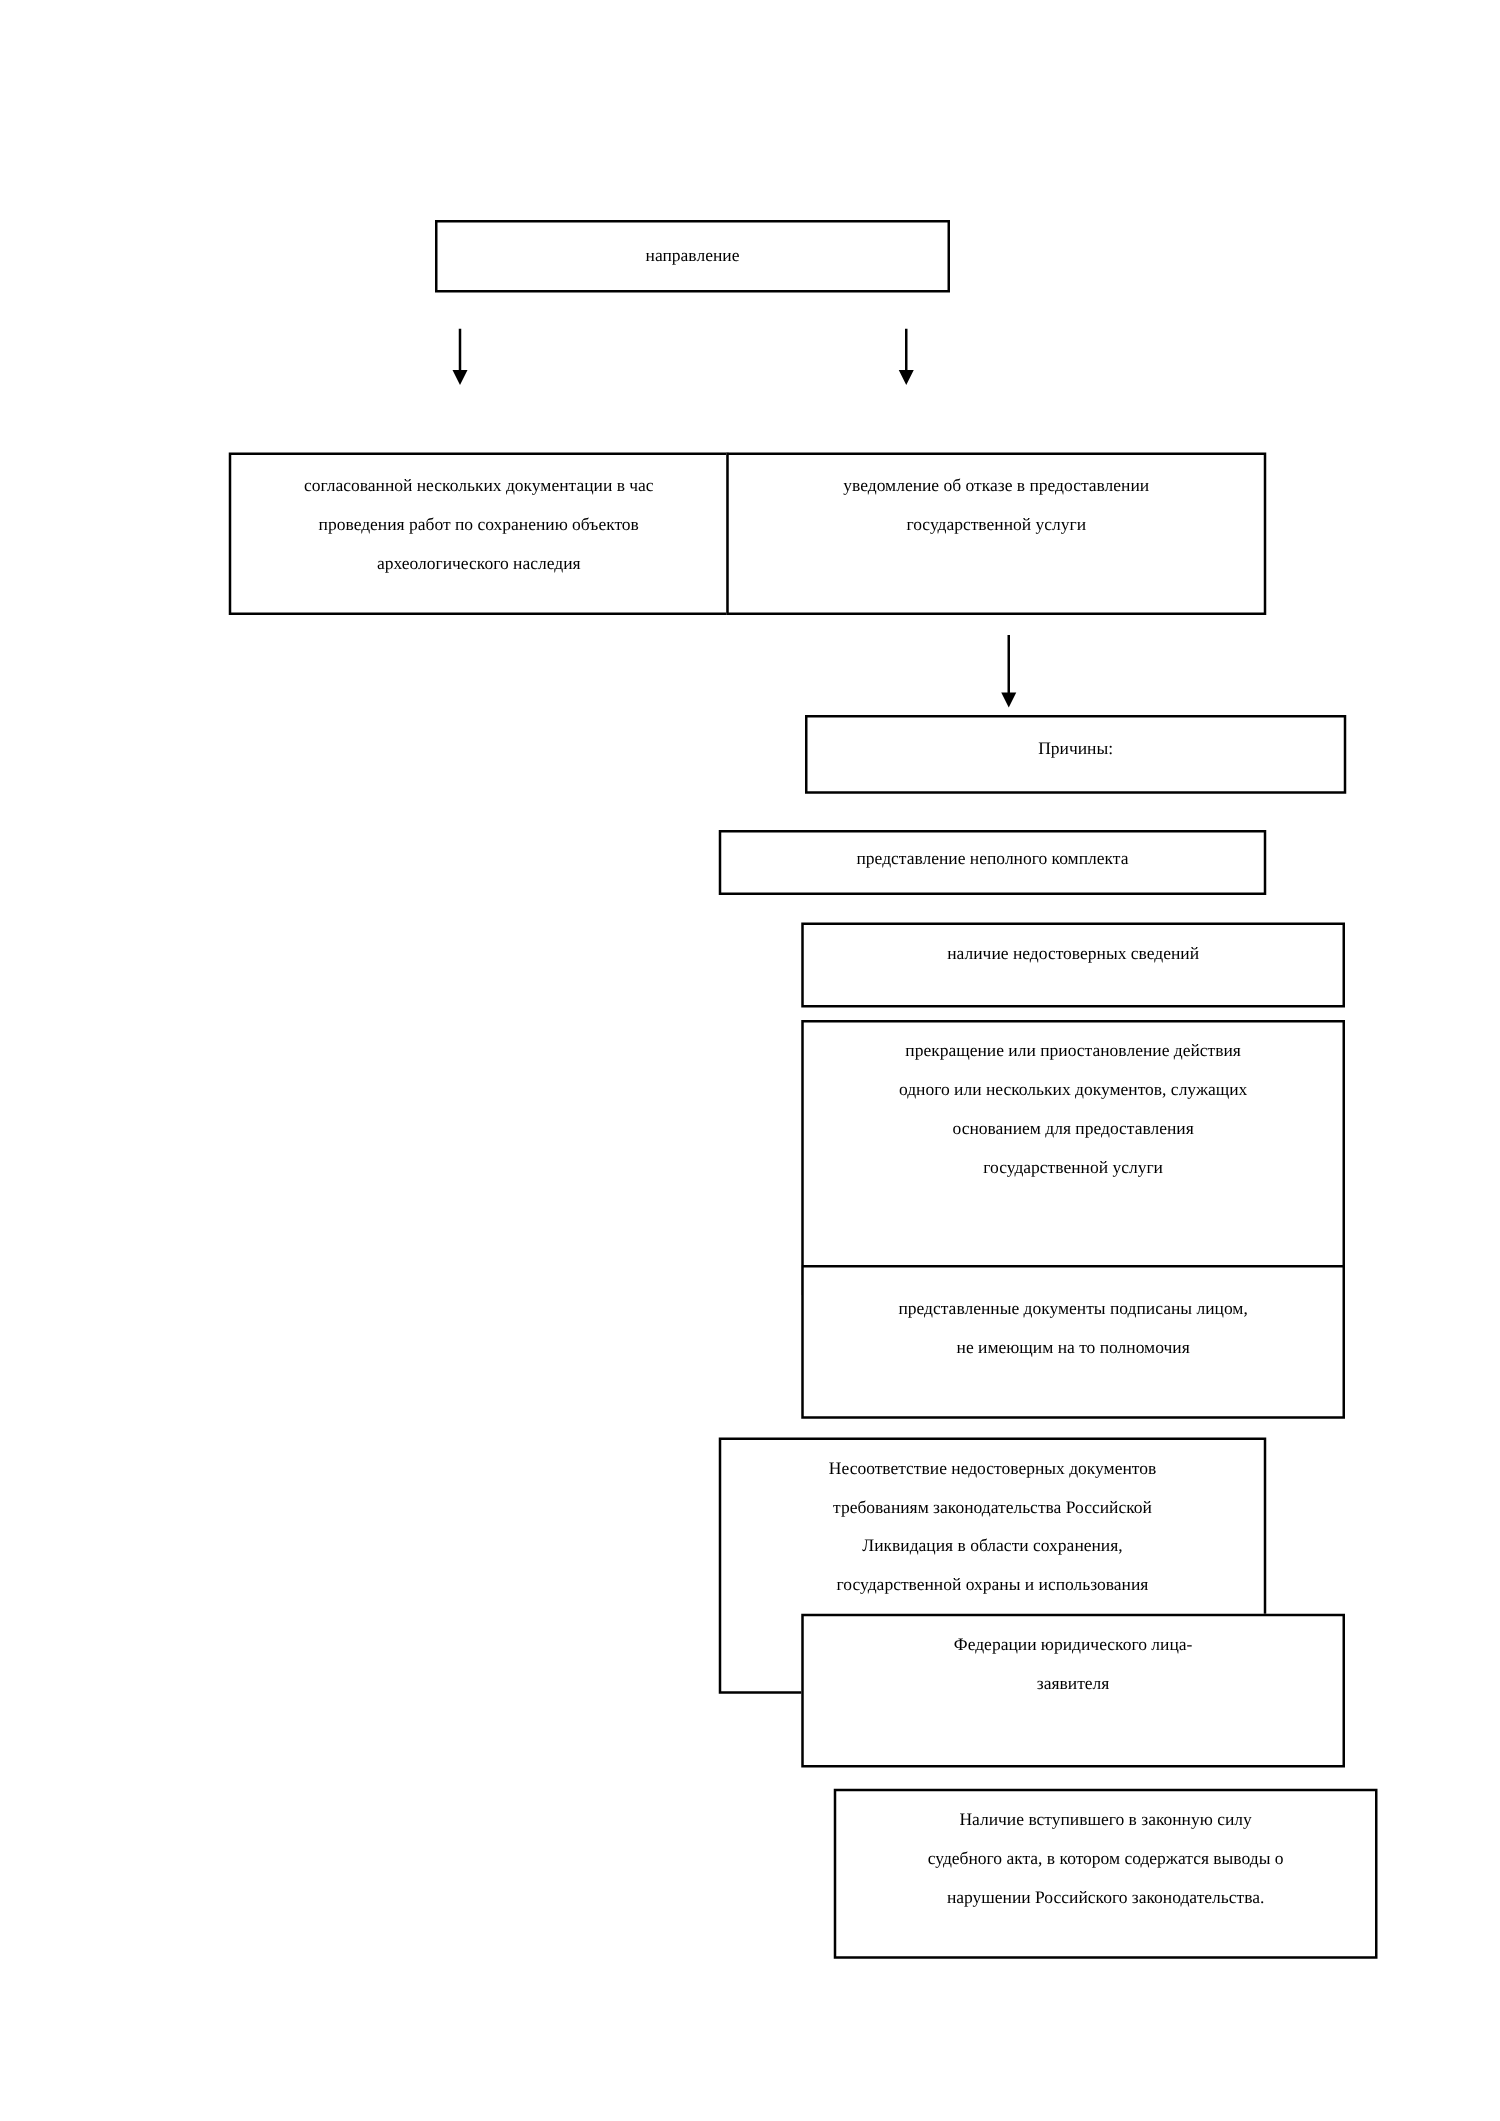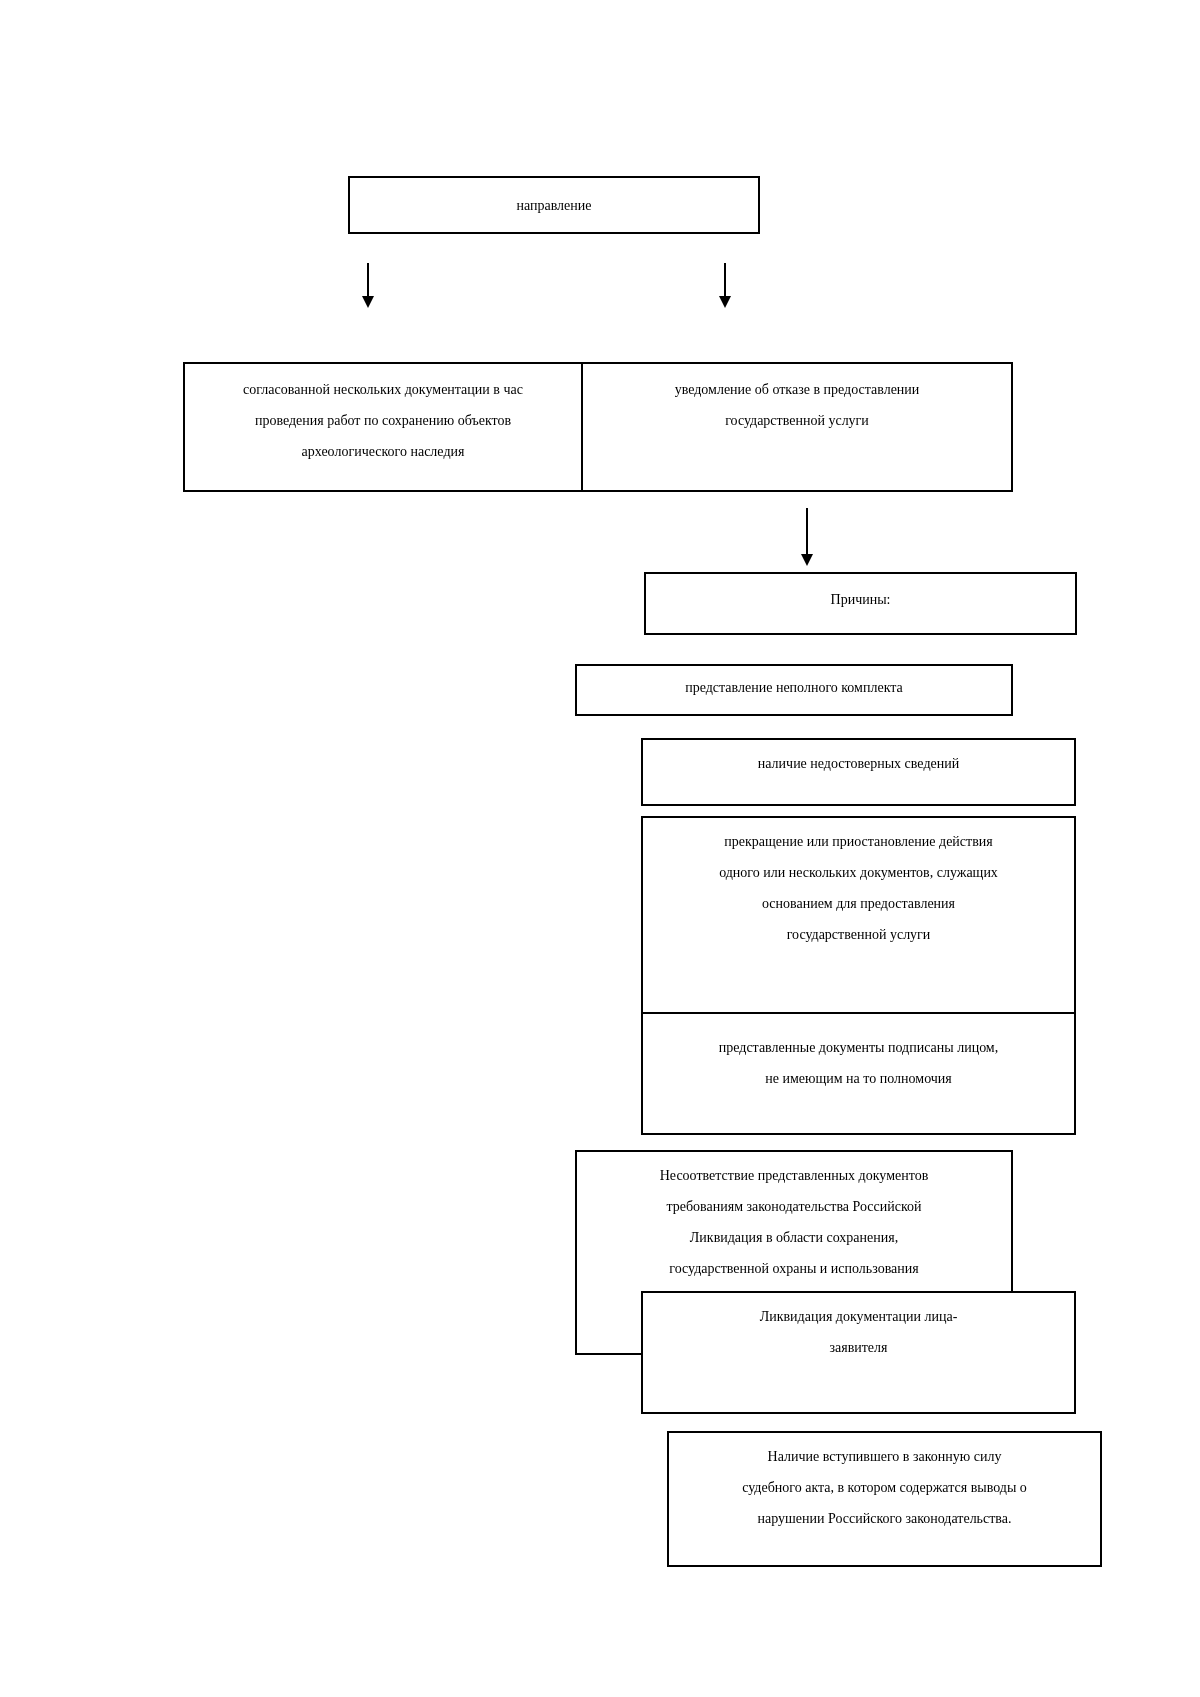--- a/index.html
+++ b/index.html
@@ -111,24 +111,24 @@
 
   <div class="node" style="left:641px; top:816px; width:435px; height:220px;">
     <div class="txt" style="top:8px;"><span>прекращение или приостановление действия</span><br><span>одного или нескольких документов, служащих</span><br><span>основанием для предоставления</span><br><span>государственной услуги</span></div>
   </div>
 
   <div class="node" style="left:641px; top:1012px; width:435px; height:123px;">
     <div class="txt" style="top:18px;"><span>представленные документы подписаны лицом,</span><br><span>не имеющим на то полномочия</span></div>
   </div>
 
   <div class="node" style="left:575px; top:1150px; width:438px; height:205px;">
-    <div class="txt" style="top:8px;"><span>Несоответствие представленных документов</span><br><span>требованиям законодательства Российской</span><br><span>Ликвидация в области сохранения,</span><br><span>государственной охраны и использования</span><br><span>объектов культурного наследия</span></div>
+    <div class="txt" style="top:8px;"><span>Несоответствие недостоверных документов</span><br><span>требованиям законодательства Российской</span><br><span>Ликвидация в области сохранения,</span><br><span>государственной охраны и использования</span><br><span>объектов культурного наследия</span></div>
   </div>
 
   <div class="node" style="left:641px; top:1291px; width:435px; height:123px;">
-    <div class="txt" style="top:8px;"><span>Ликвидация документации лица-</span><br><span>заявителя</span></div>
+    <div class="txt" style="top:8px;"><span>Федерации юридического лица-</span><br><span>заявителя</span></div>
   </div>
 
   <div class="node" style="left:641px; top:1431px; width:435px; height:136px;margin-left:26px;">
     <div class="txt" style="top:8px;"><span>Наличие вступившего в законную силу</span><br><span>судебного акта, в котором содержатся выводы о</span><br><span>нарушении Российского законодательства.</span></div>
   </div>
 
 </div>
 
 </body></html>

